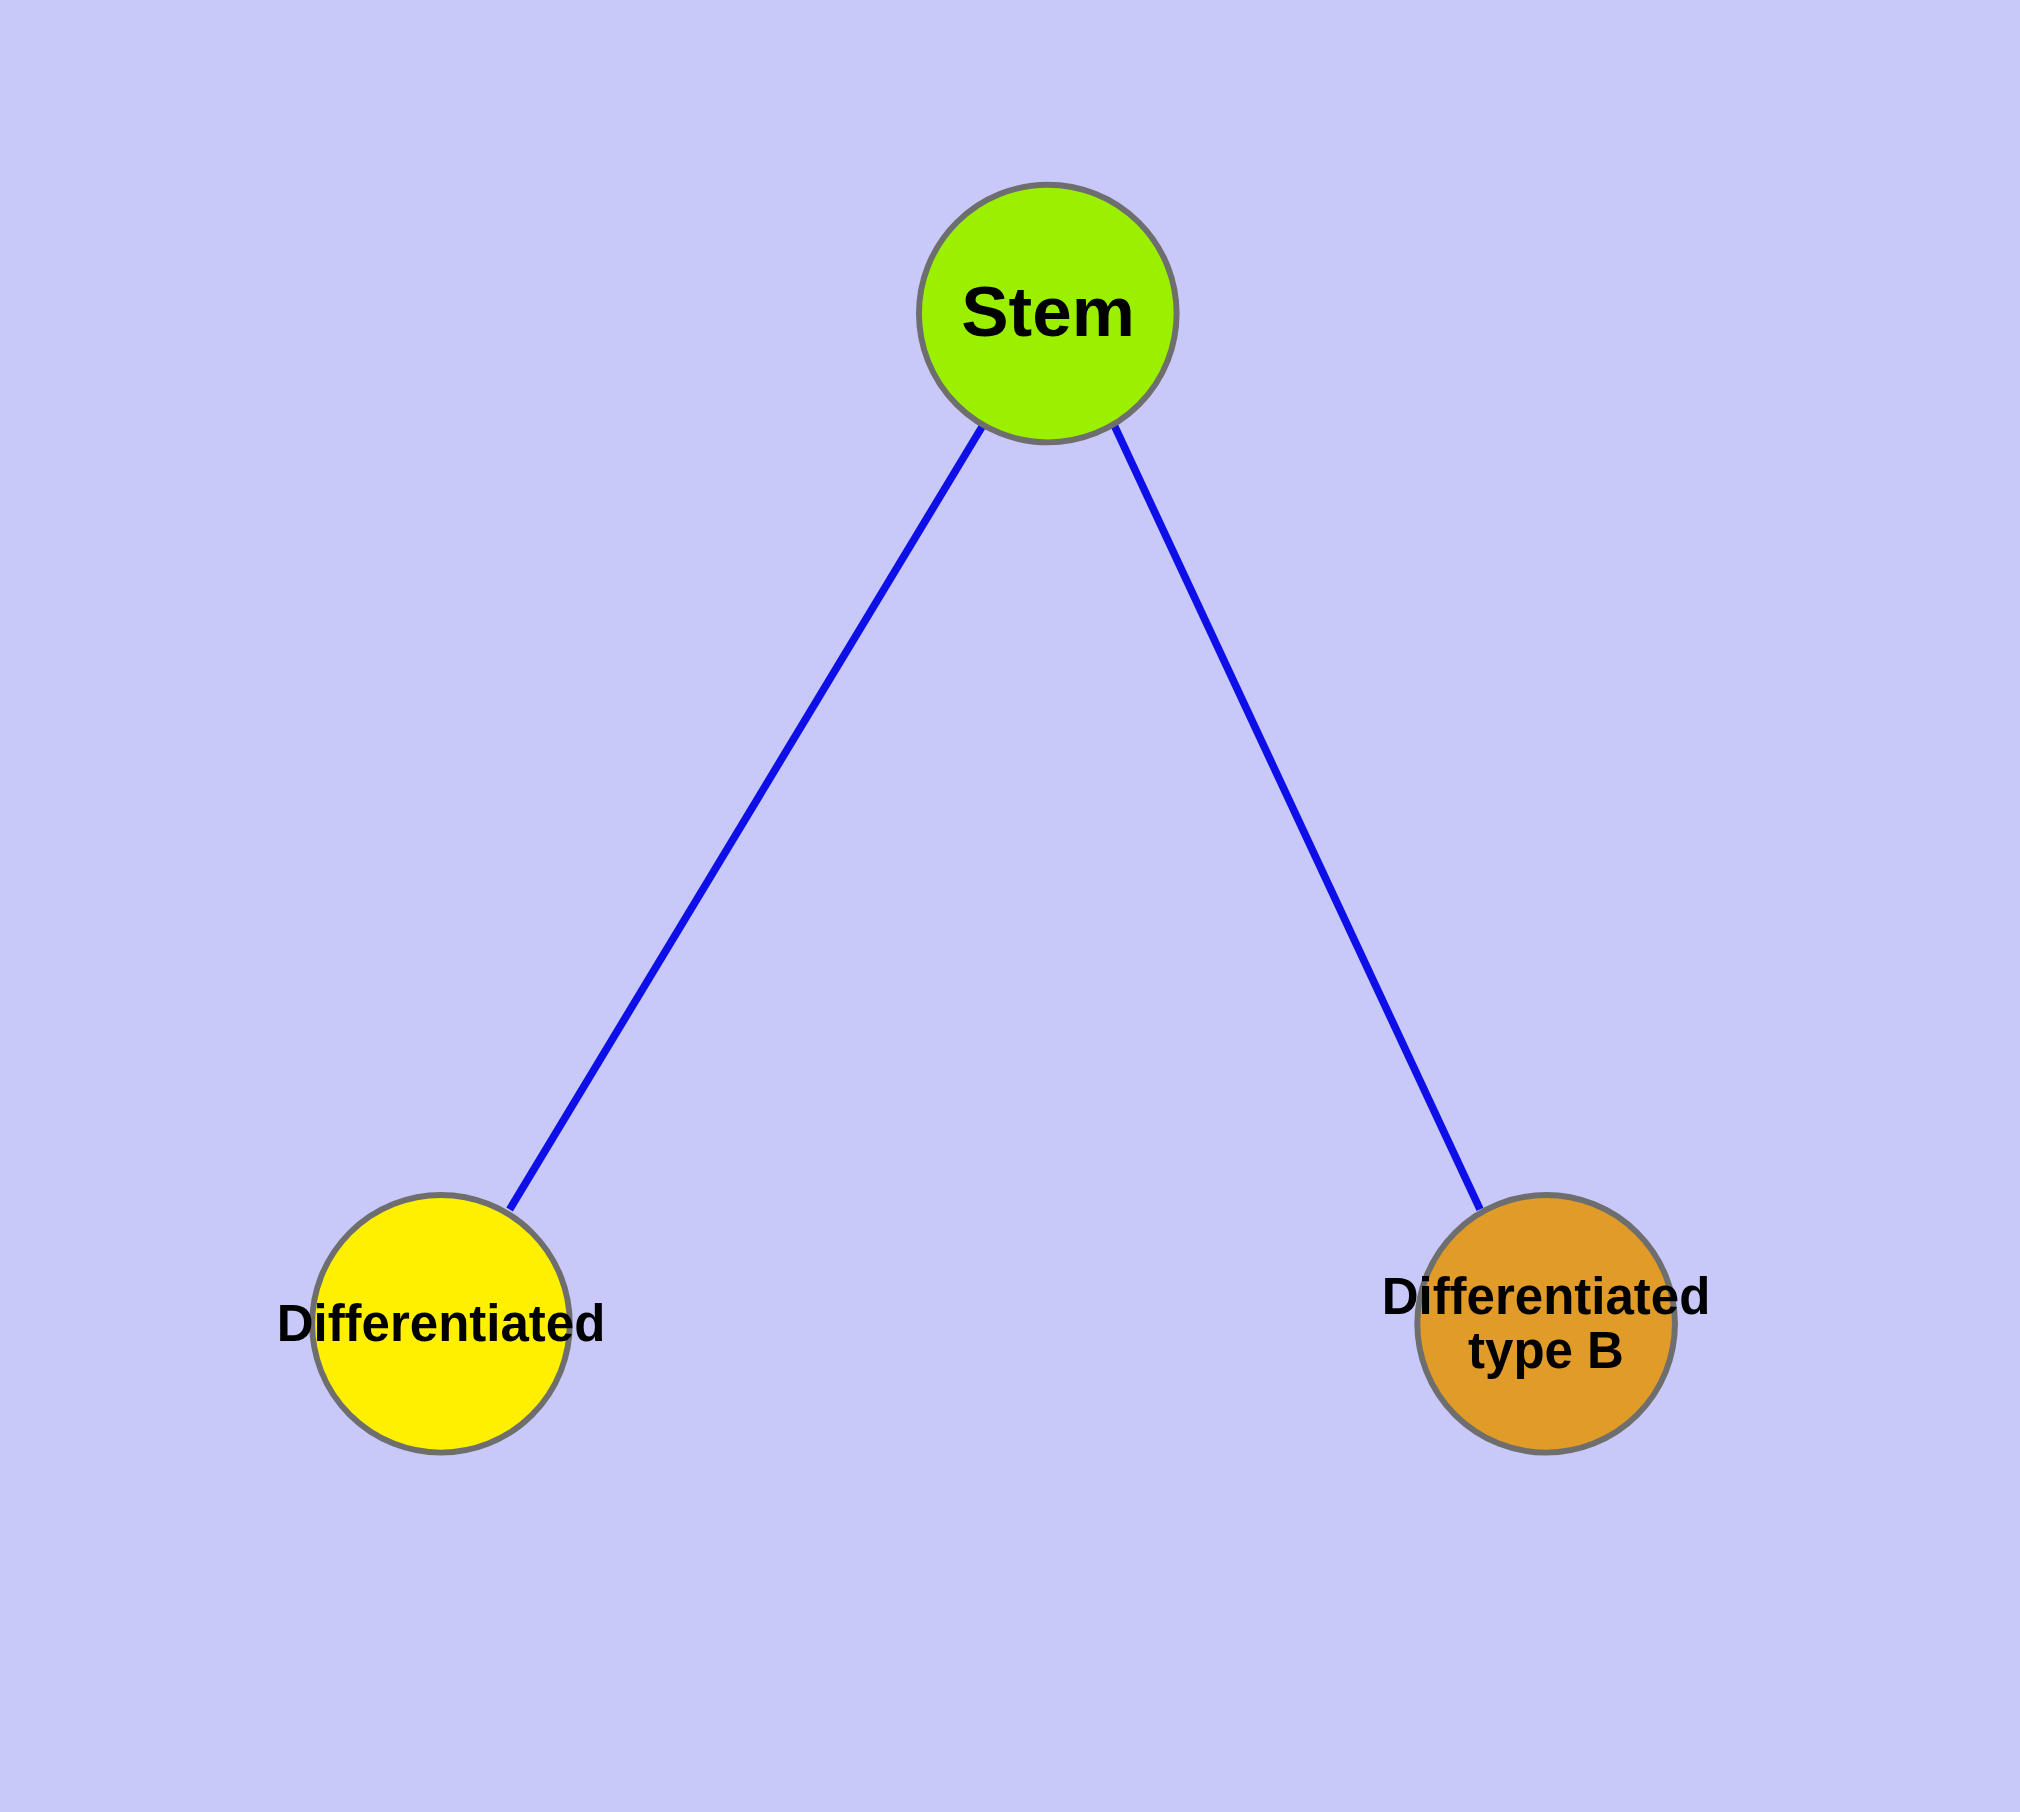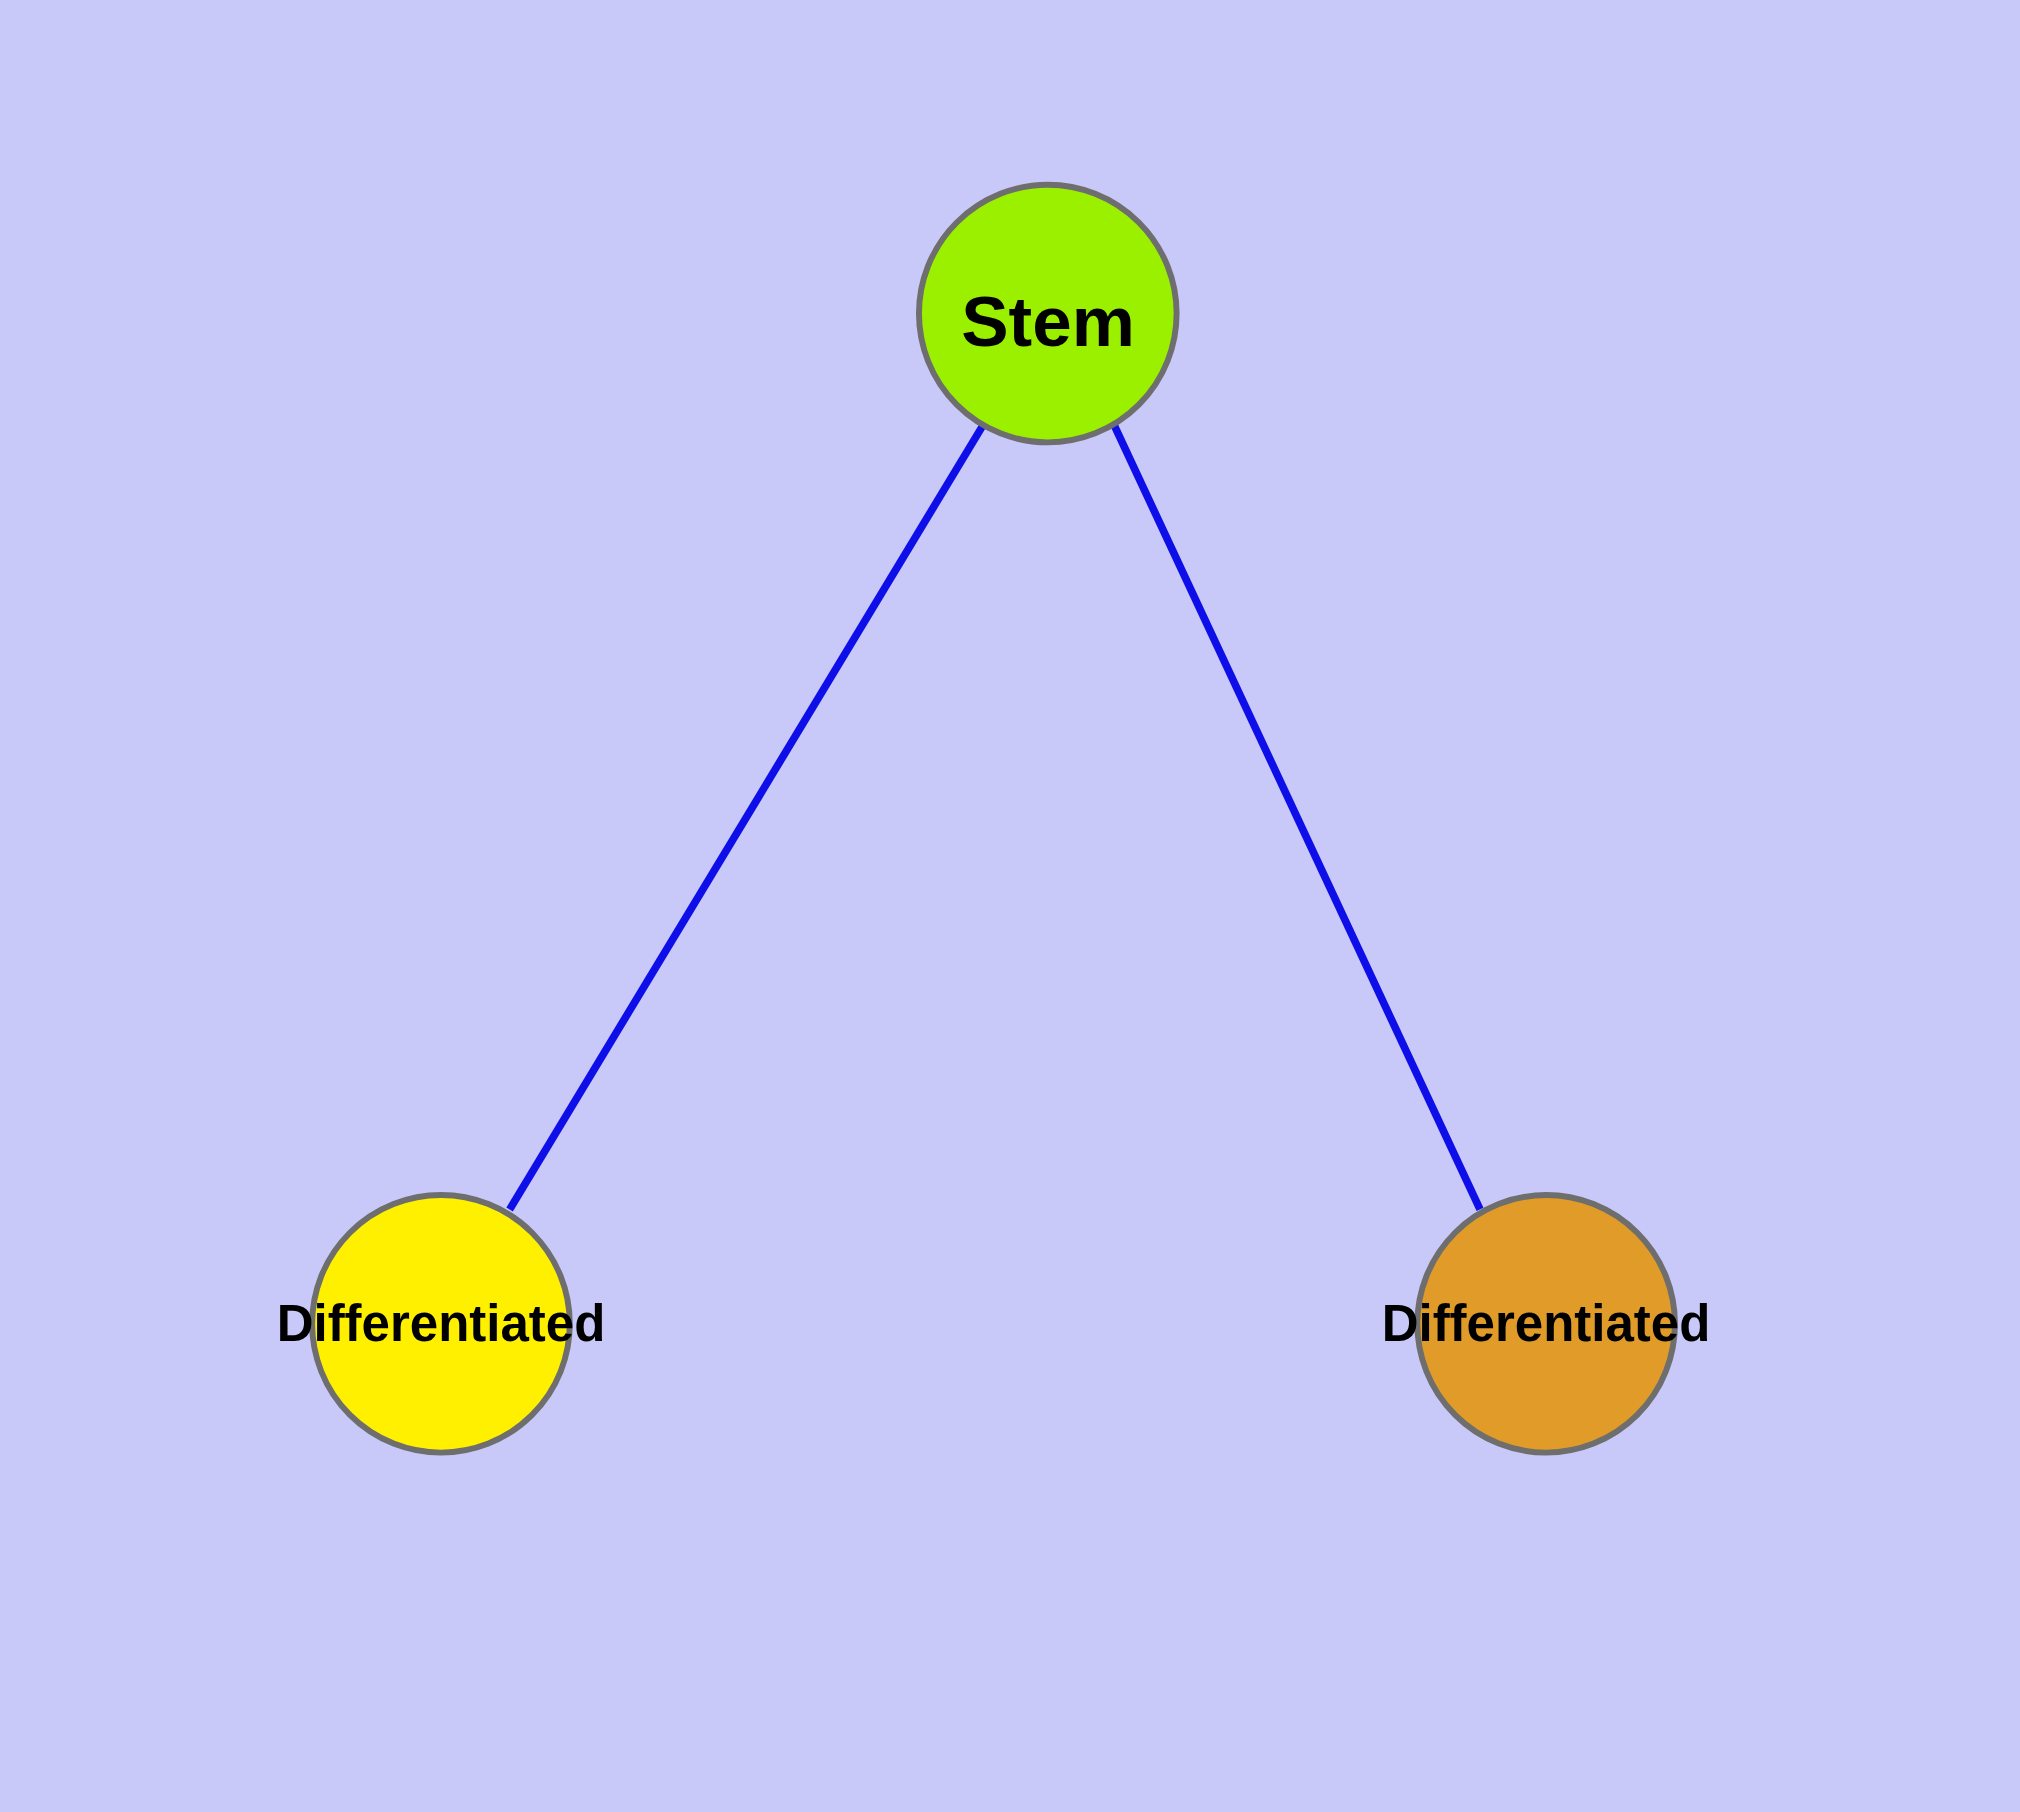--- a/index.html
+++ b/index.html
@@ -51,25 +51,26 @@
         <line x1="1314" y1="501" x2="1746" y2="1427" stroke="#0e0ee8" stroke-width="9" stroke-linecap="butt"></line>
       </g>
     <g id="node-layer">
         <circle cx="1236" cy="370" r="152" fill="#9bf000" stroke="#6e6e6e" stroke-width="7"></circle>
         <circle cx="520" cy="1562" r="152" fill="#fff000" stroke="#6e6e6e" stroke-width="7"></circle>
         <circle cx="1824" cy="1562" r="152" fill="#e09b28" stroke="#6e6e6e" stroke-width="7"></circle>
       </g>
   </svg>
 
   <div id="label-layer">
-      <div class="node-label root" style="left: 1048px; top: 322px;">
+      <div class="node-label root" style="left: 1048px; top: 312px;">
         <div>Stem</div>
       </div>
       <div class="node-label leaf" style="left: 441px; top: 1324px;">
         <div>Differentiated</div>
       </div>
       <div class="node-label leaf" style="left: 1546px; top: 1324px;">
         <div>Differentiated</div>
+        <div>type B</div>
       </div>
     </div>
 
 </div>
 
 
 </body></html>

